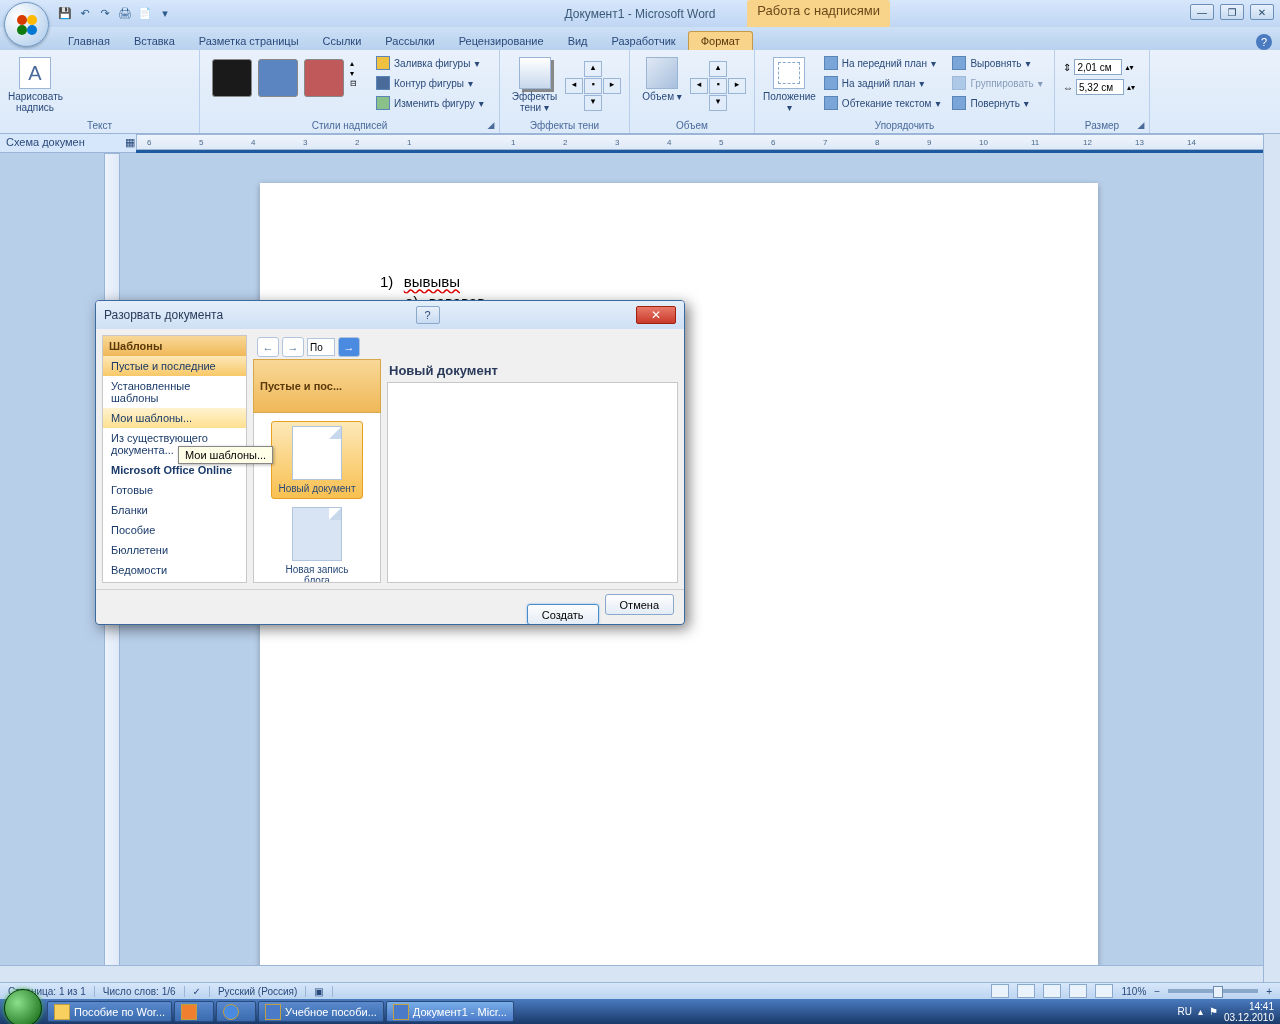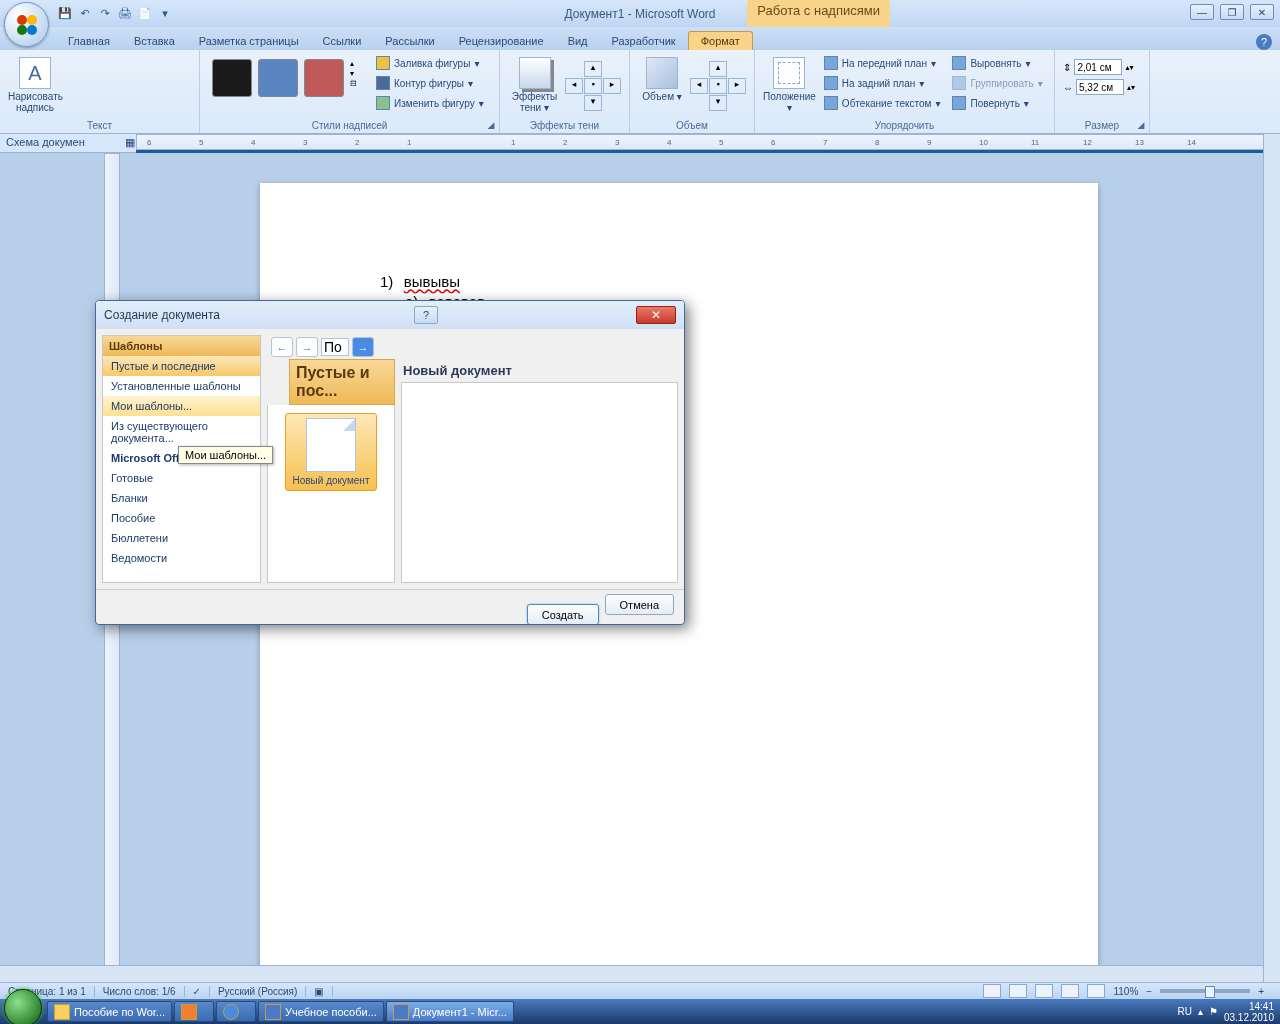--- a/index.html
+++ b/index.html
@@ -45,50 +45,50 @@
 .page { position:absolute; left:140px; top:30px; width:838px; height:1100px; background:#fff; box-shadow:0 2px 6px rgba(0,0,0,.3); }
 .doc-line { font-family:"Times New Roman",serif; font-size:15px; color:#000; position:absolute; }
 .doc-line .marker { display:inline-block; width:20px; }
 .squiggle { text-decoration:underline wavy #d00; }
 .vscroll { position:absolute; right:0; top:134px; bottom:42px; width:17px; background:#d7e4f4; border-left:1px solid #9ab5d6; }
 .hscroll { position:absolute; left:0; right:17px; bottom:42px; height:17px; background:#d7e4f4; border-top:1px solid #9ab5d6; }
 
 
 .statusbar { position:absolute; left:0; right:0; bottom:25px; height:17px; background:linear-gradient(#d7e7fb,#bcd4f0); border-top:1px solid #9ab5d6; display:flex; align-items:center; font-size:10px; color:#2a4a7a; }
 .statusbar > span { padding:0 8px; border-right:1px solid #9ab5d6; }
-.status-right { margin-left:auto; display:flex; align-items:center; gap:8px; padding-right:16px; }
+.status-right { margin-left:auto; display:flex; align-items:center; gap:8px; padding-right:8px; }
 .view-btn { width:18px; height:14px; border:1px solid #8aa8ca; background:#eaf2fc; cursor:pointer; }
 .zoom-slider { width:90px; height:4px; background:#8aa8ca; position:relative; }
 .zoom-slider::after { content:""; position:absolute; left:50%; top:-3px; width:8px; height:10px; background:#eaf2fc; border:1px solid #6a8ab0; }
 
 
 .taskbar { position:absolute; left:0; right:0; bottom:0; height:25px; background:linear-gradient(#4a7abf,#1a3a6a); display:flex; align-items:center; }
 .start-orb { width:38px; height:38px; border-radius:50%; background:radial-gradient(circle at 35% 35%,#8be08b,#0a5e0a); margin:-8px 4px 0 4px; border:1px solid #053a05; box-shadow:0 0 4px #3aa83a; cursor:pointer; }
 .task-btn { height:21px; display:flex; align-items:center; gap:4px; padding:0 6px; margin:0 1px; background:linear-gradient(#5a8acc,#3a6ab0); border:1px solid #2a4a7a; border-radius:2px; font-size:11px; color:#fff; cursor:pointer; min-width:50px; }
 .task-btn.active { background:linear-gradient(#7aaee8,#4a7ac8); }
 .task-btn .ti { width:16px; height:16px; background:#f8d060; border:1px solid #c0a040; }
 .tray { margin-left:auto; display:flex; align-items:center; gap:6px; padding:0 6px; font-size:10px; color:#fff; }
 .clock { text-align:right; line-height:11px; }
 
 
 .dialog { position:absolute; left:95px; top:300px; width:590px; height:325px; background:#f0f0f0; border:1px solid #3a6aa0; box-shadow:4px 4px 14px rgba(0,0,0,.5); border-radius:4px; overflow:hidden; z-index:50; }
 .dlg-title { height:28px; background:linear-gradient(#e4eefa,#cfe0f5); display:flex; align-items:center; padding:0 8px; font-size:12px; color:#2a3a5a; }
 .dlg-close { margin-left:auto; width:40px; height:18px; background:linear-gradient(#e87a6a,#c83a2a); border:1px solid #a02010; border-radius:2px; color:#fff; font-size:12px; display:flex; align-items:center; justify-content:center; cursor:pointer; }
 .dlg-help { width:24px; height:18px; background:linear-gradient(#e8f0fa,#c8dbf1); border:1px solid #8aa8ca; border-radius:2px; margin-right:4px; display:flex; align-items:center; justify-content:center; font-size:11px; color:#2a4a7a; cursor:pointer; }
 .dlg-body { display:flex; height:260px; }
-.dlg-sidebar { width:159px; background:#fff; border:1px solid #c8c8c8; margin:6px; overflow-y:auto; position:relative; }
+.dlg-sidebar { width:145px; background:#fff; border:1px solid #c8c8c8; margin:6px; overflow-y:auto; position:relative; }
 .side-head { background:linear-gradient(#f8d898,#f0b858); font-size:11px; font-weight:bold; padding:4px 6px; color:#5a3a0a; }
 .side-item { font-size:11px; padding:4px 8px; color:#1a3a6a; cursor:pointer; }
 .side-item.sel { background:linear-gradient(#fde8b8,#f8c868); }
 .side-item.hover { background:linear-gradient(#fff2d0,#fde090); }
 .side-item.bold { font-weight:bold; }
 .dlg-mid { width:128px; margin:6px 0; display:flex; flex-direction:column; }
 .mid-nav { height:24px; display:flex; align-items:center; gap:3px; padding:0 4px; }
 .nav-arr { width:22px; height:20px; border:1px solid #b0c4de; border-radius:3px; background:#fff; display:flex; align-items:center; justify-content:center; font-size:11px; color:#4a6a9a; cursor:pointer; }
-.mid-head { background:linear-gradient(#f8d898,#f0b858); font-size:16px; font-weight:bold; padding:4px 6px; color:#5a3a0a; border:1px solid #d8a848;margin-left:22px; }
+.mid-head { background:linear-gradient(#f8d898,#f0b858); font-size:11px; font-weight:bold; padding:20px 6px; color:#5a3a0a; border:1px solid #d8a848; }
 .mid-list { flex:1; background:#fff; border:1px solid #c8c8c8; border-top:none; overflow-y:auto; padding:4px; }
 .tmpl { width:92px; text-align:center; font-size:10px; color:#2a4a7a; padding:4px; margin:4px auto; cursor:pointer; }
 .tmpl.sel { background:linear-gradient(#fde8b8,#f8c050); border:1px solid #e8a020; border-radius:3px; }
 .tmpl .thumb { width:50px; height:54px; background:#fff; border:1px solid #b0c4de; margin:0 auto 3px; position:relative; }
 .tmpl .thumb::after { content:""; position:absolute; top:0; right:0; width:12px; height:12px; background:linear-gradient(135deg,#fff 48%,#c8d8ec 52%); }
 .dlg-preview { flex:1; margin:6px; display:flex; flex-direction:column; }
 .prev-title { font-size:13px; font-weight:bold; color:#2a3a5a; padding:4px 2px; }
 .prev-box { flex:1; background:#fff; border:1px solid #c8c8c8; }
 .dlg-ftr { height:30px; border-top:1px solid #d0d0d0; display:flex; align-items:center; justify-content:flex-end; gap:6px; padding:0 10px; background:#f0f0f0; }
 .dlg-btn { height:21px; padding:0 14px; font-size:11px; border:1px solid #8aa8ca; border-radius:3px; background:linear-gradient(#fdfdfd,#e4ecf6); cursor:pointer; }
@@ -275,21 +275,21 @@
         <div class="doc-line" style="left:145px;top:110px"><span class="marker">a)</span> <span class="squiggle">вававав</span></div>
       </div>
     </div>
   </div>
 </div>
 <div class="vscroll"></div>
 <div class="hscroll"></div>
 
 <div class="dialog">
   <div class="dlg-title">
-    <span>Создание документа</span>
+    <span>Разорвать документа</span>
     <span style="margin-left:auto"></span>
     <span class="dlg-help">?</span>
     <span class="dlg-close">✕</span>
   </div>
   <div class="dlg-body">
     <div class="dlg-sidebar">
       <div class="side-head">Шаблоны</div>
       <div class="side-item sel">Пустые и последние</div>
       <div class="side-item">Установленные шаблоны</div>
       <div class="side-item hover">Мои шаблоны...</div>
@@ -298,26 +298,27 @@
       <div class="side-item">Готовые</div>
       <div class="side-item">Бланки</div>
       <div class="side-item">Пособие</div>
       <div class="side-item">Бюллетени</div>
       <div class="side-item">Ведомости</div>
     </div>
     <div class="dlg-mid">
       <div class="mid-nav">
         <span class="nav-arr">←</span>
         <span class="nav-arr">→</span>
-        <input style="width: 28px; height: 18px; border: 1px solid rgb(176, 196, 222); font-size: 14px; padding: 0px 2px;" value="По">
+        <input style="width: 28px; height: 18px; border: 1px solid rgb(176, 196, 222); font-size: 10px; padding: 0px 2px;" value="По">
         <span class="nav-arr" style="background:#4a8ae0;color:#fff">→</span>
       </div>
       <div class="mid-head">Пустые и пос...</div>
       <div class="mid-list">
         <div class="tmpl sel"><div class="thumb"></div><span>Новый документ</span></div>
+        <div class="tmpl"><div class="thumb" style="background:#d8e4f4"></div><span>Новая запись блога</span></div>
       </div>
     </div>
     <div class="dlg-preview">
       <div class="mid-nav" style="height:24px"></div>
       <div class="prev-title">Новый документ</div>
       <div class="prev-box"></div>
     </div>
   </div>
   <div class="dlg-ftr">
     <button class="dlg-btn primary">Создать</button>

